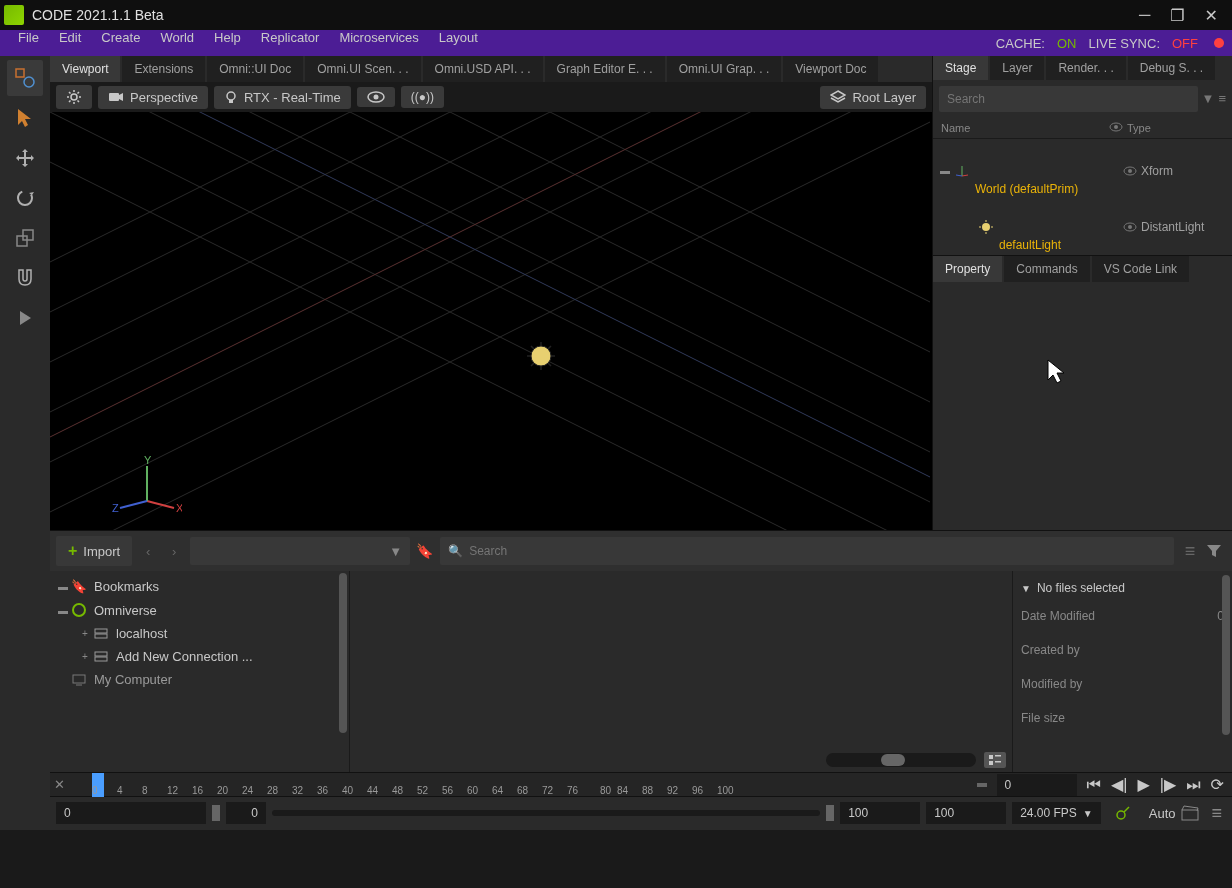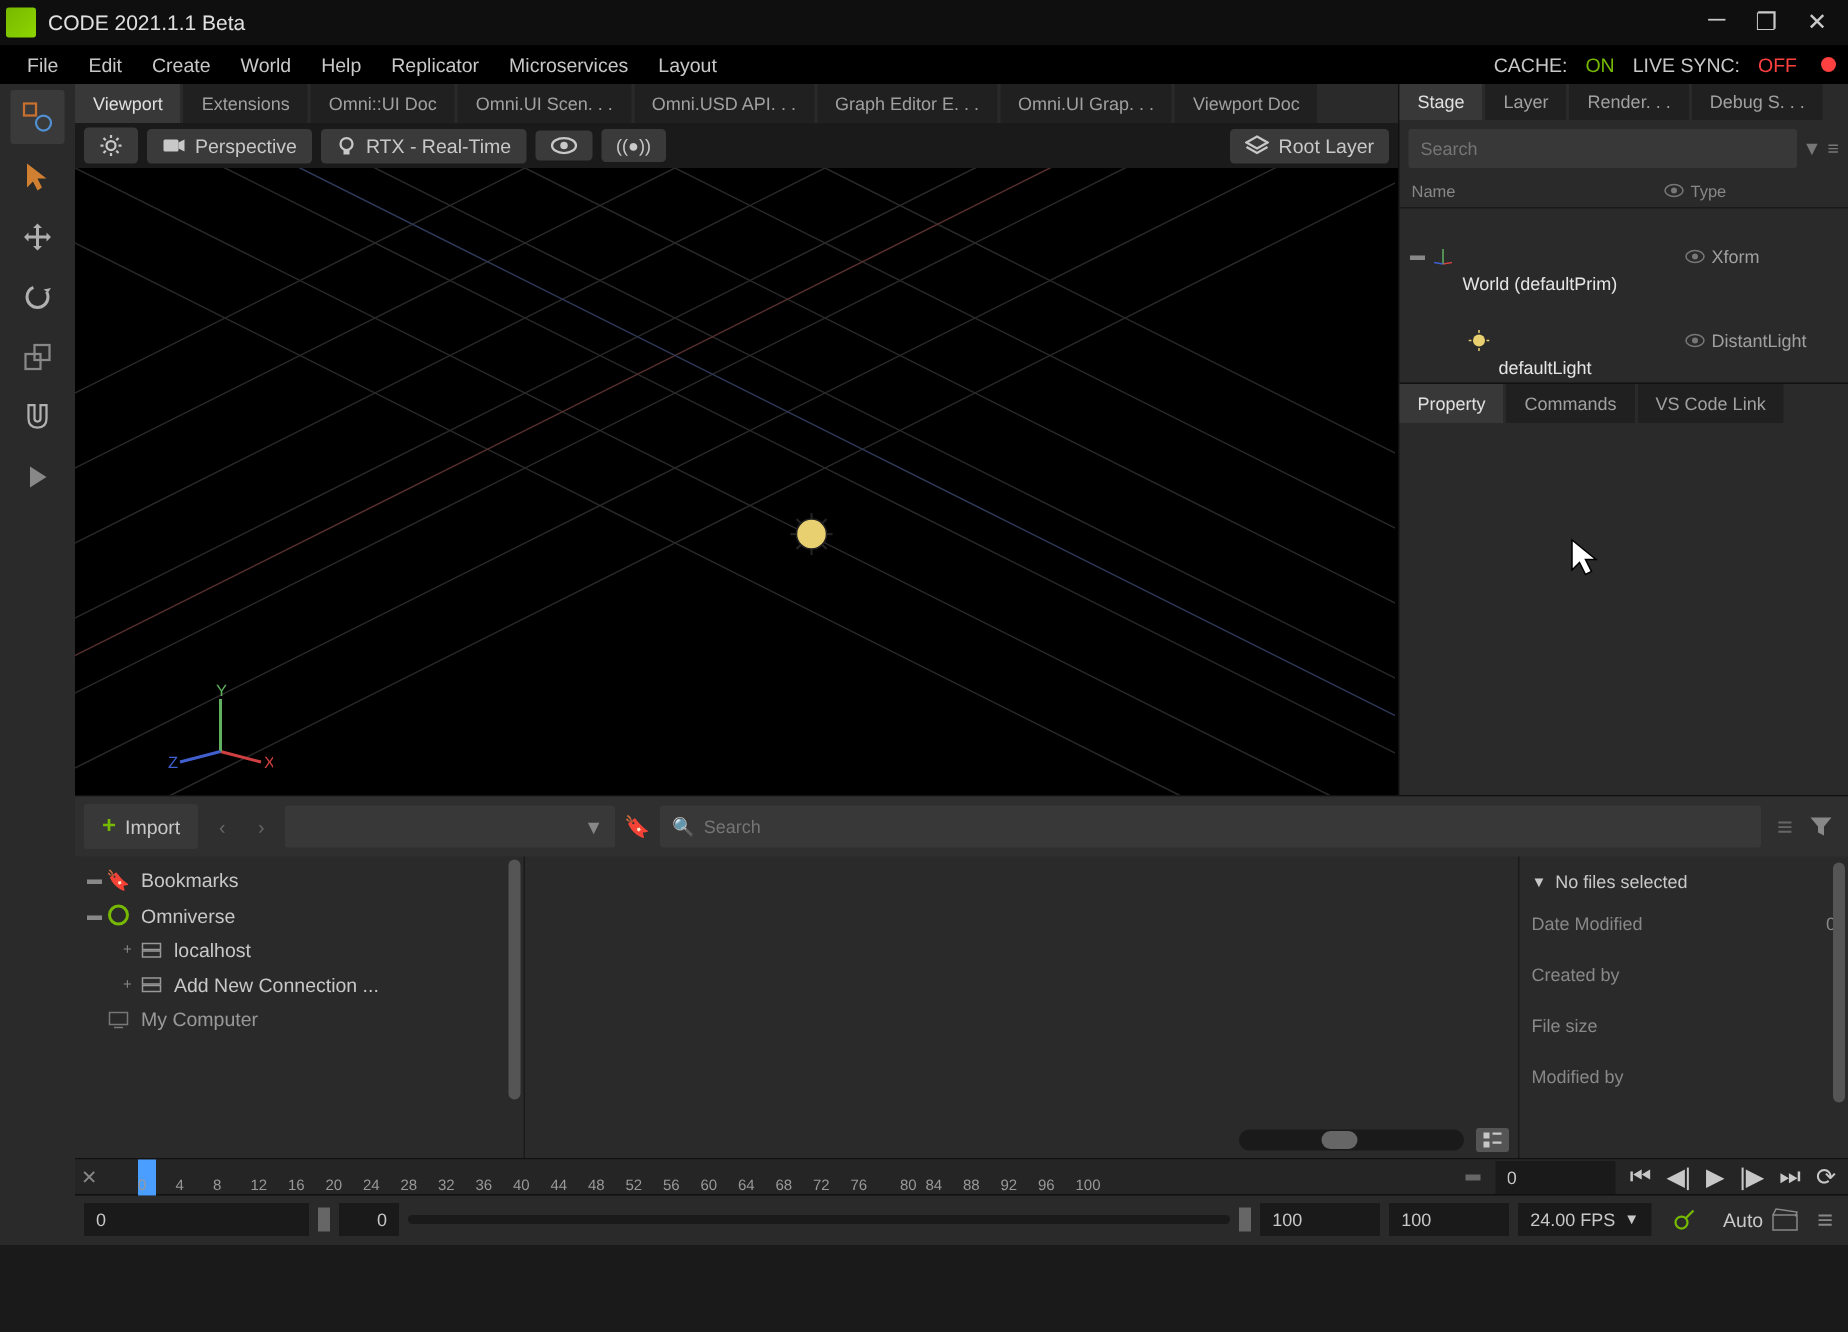--- a/index.html
+++ b/index.html
@@ -2,21 +2,21 @@
 <html><head>
 <meta charset="utf-8">
 <style>
 * { margin:0; padding:0; box-sizing:border-box; font-family:"Segoe UI",Arial,sans-serif; }
 body { background:#1a1a1a; width:1232px; height:888px; overflow:hidden; color:#c8c8c8; font-size:13px; user-select:none; }
 .titlebar { height:30px; background:#0f0f0f; display:flex; align-items:center; padding:0 4px; }
 .titlebar .logo { width:20px; height:20px; background:linear-gradient(135deg,#76b900,#8ed500); border-radius:2px; margin-right:8px; }
 .titlebar .title { color:#e0e0e0; font-size:14px; }
 .win-controls { margin-left:auto; display:flex; gap:20px; padding-right:10px; }
 .win-controls span { color:#c8c8c8; cursor:pointer; font-size:16px; }
-.menubar { height:26px; background:#000000; display:flex; align-items:center; padding:0 8px; font-size:13px; }
+.menubar { height:26px; background:#4c1d95; display:flex; padding:0 8px; font-size:13px; }
 .menubar .menu-item { padding:0 10px; cursor:pointer; color:#c8c8c8; }
 .menubar .right { margin-left:auto; display:flex; gap:12px; align-items:center; }
 .status-on { color:#76b900; }
 .status-off { color:#ff4040; }
 .status-dot { display:inline-block; width:10px; height:10px; background:#ff4040; border-radius:50%; margin-left:4px; }
 .main-area { display:flex; height:774px; }
 .left-tools { width:50px; background:#2a2a2a; display:flex; flex-direction:column; align-items:center; padding-top:4px; gap:4px; }
 .tool-btn { width:36px; height:36px; display:flex; align-items:center; justify-content:center; border-radius:2px; cursor:pointer; }
 .tool-btn.active { background:#3a3a3a; }
 .center-right { flex:1; display:flex; flex-direction:column; }
@@ -34,21 +34,21 @@
 .axis-gizmo { position:absolute; left:62px; bottom:14px; }
 .side-panel { width:300px; background:#2a2a2a; display:flex; flex-direction:column; border-left:1px solid #111; }
 .stage-search { display:flex; align-items:center; padding:6px; gap:4px; }
 .stage-search input { flex:1; background:#383838; border:none; color:#c8c8c8; padding:6px 8px; font-size:12px; border-radius:2px; }
 .stage-header { display:flex; font-size:11px; color:#888; padding:4px 8px; border-bottom:1px solid #1a1a1a; }
 .stage-header .col-name { width:168px; }
 .stage-tree { flex:1; padding-top:4px; }
 .tree-row { display:flex; align-items:center; padding:3px 6px; font-size:12px; cursor:pointer; }
 .tree-row .exp { width:12px; color:#888; font-size:10px; text-align:center; }
 .tree-row .icn { width:16px; margin:0 4px; }
-.tree-row .lbl { flex:1; color:#e5e5e5;margin-top:36px; }
+.tree-row .lbl { flex:1; color:#eab308;margin-top:36px; }
 .tree-row .eye { width:18px; color:#777; }
 .tree-row .type { width:85px; color:#a0a0a0; font-size:12px; }
 .prop-area { height:300px; border-top:1px solid #111; }
 .content-area { height:250px; background:#2a2a2a; display:flex; flex-direction:column; border-top:1px solid #111; }
 .content-toolbar { height:40px; display:flex; align-items:center; padding:4px 6px; gap:6px; background:#2f2f2f; }
 .import-btn { background:#383838; padding:6px 12px; border-radius:2px; cursor:pointer; display:flex; align-items:center; gap:6px; }
 .nav-btn { width:20px; color:#666; text-align:center; cursor:pointer; }
 .path-combo { flex:0 0 220px; background:#383838; height:28px; border-radius:2px; display:flex; align-items:center; justify-content:flex-end; padding:0 8px; }
 .bookmark-icn { width:18px; color:#777; font-size:14px; }
 .search-box { flex:1; background:#383838; height:28px; border-radius:2px; display:flex; align-items:center; padding:0 8px; gap:6px; }
@@ -407,24 +407,24 @@
             <span>No files selected</span>
           </div>
           <div class="detail-row">
             <span>Date Modified</span>
             <span>0</span>
           </div>
           <div class="detail-row">
               <span>Created by</span>
             </div>
           <div class="detail-row">
-              <span>File size</span>
+              <span>Modified by</span>
             </div>
           <div class="detail-row">
-              <span>Modified by</span>
+              <span>File size</span>
             </div>
           <div style="position:absolute;right:2px;width:8px;height:160px;background:#555;border-radius:4px;margin-top:-160px"></div>
         </div>
       </div>
     </div>
 
     <div class="timeline">
       <div class="timeline-ruler">
         <span style="position:absolute;left:4px;top:4px;color:#888;cursor:pointer">✕</span>
         <div class="playhead"></div>

